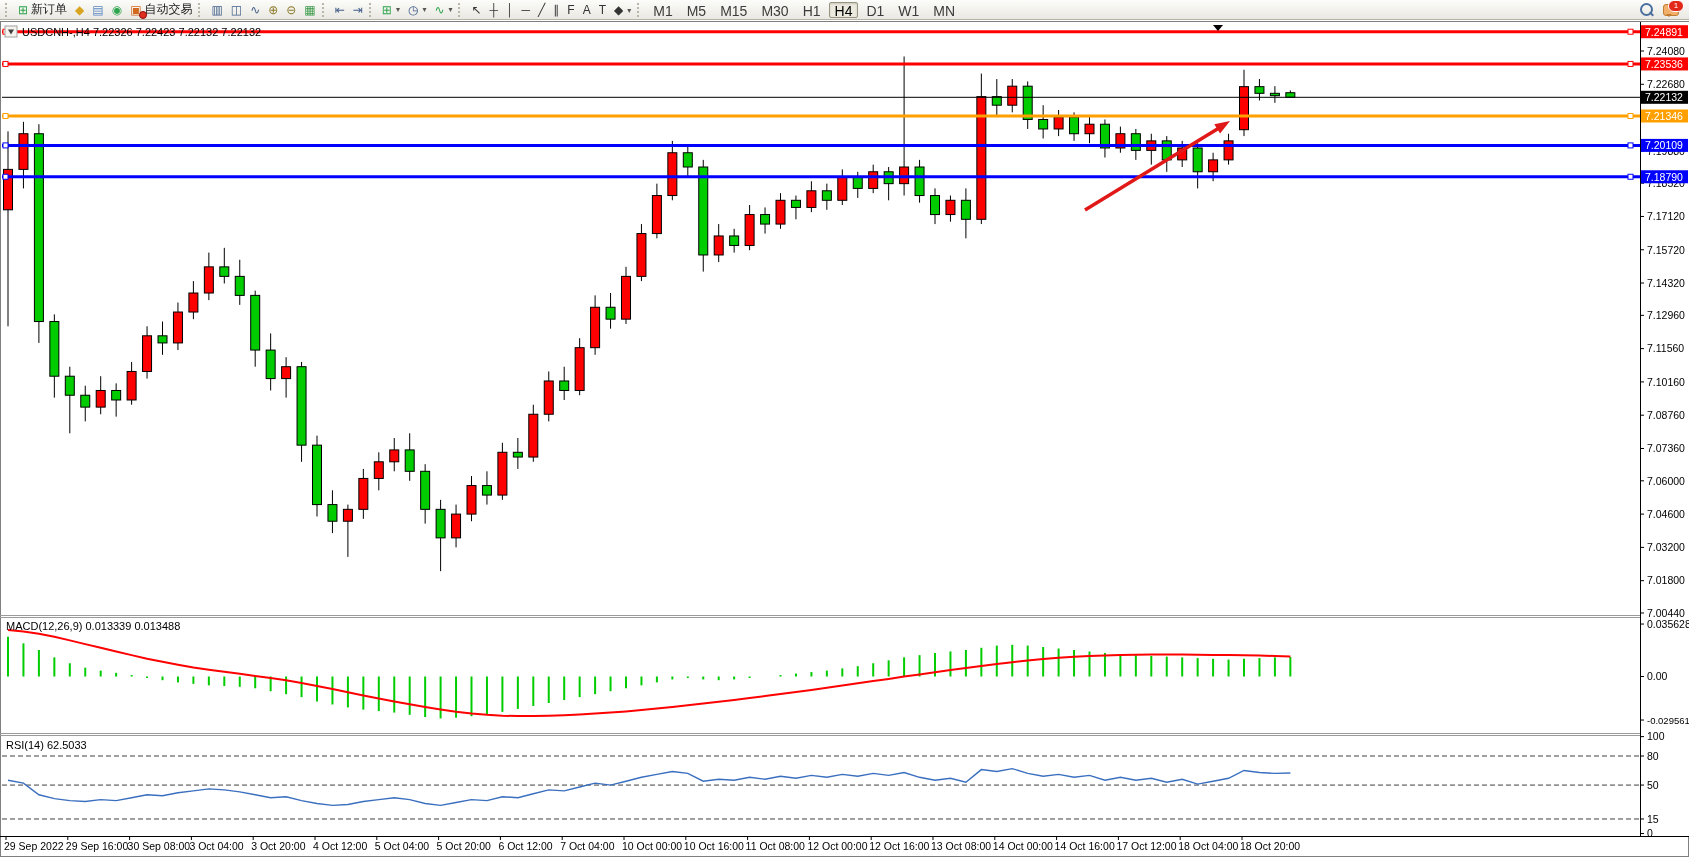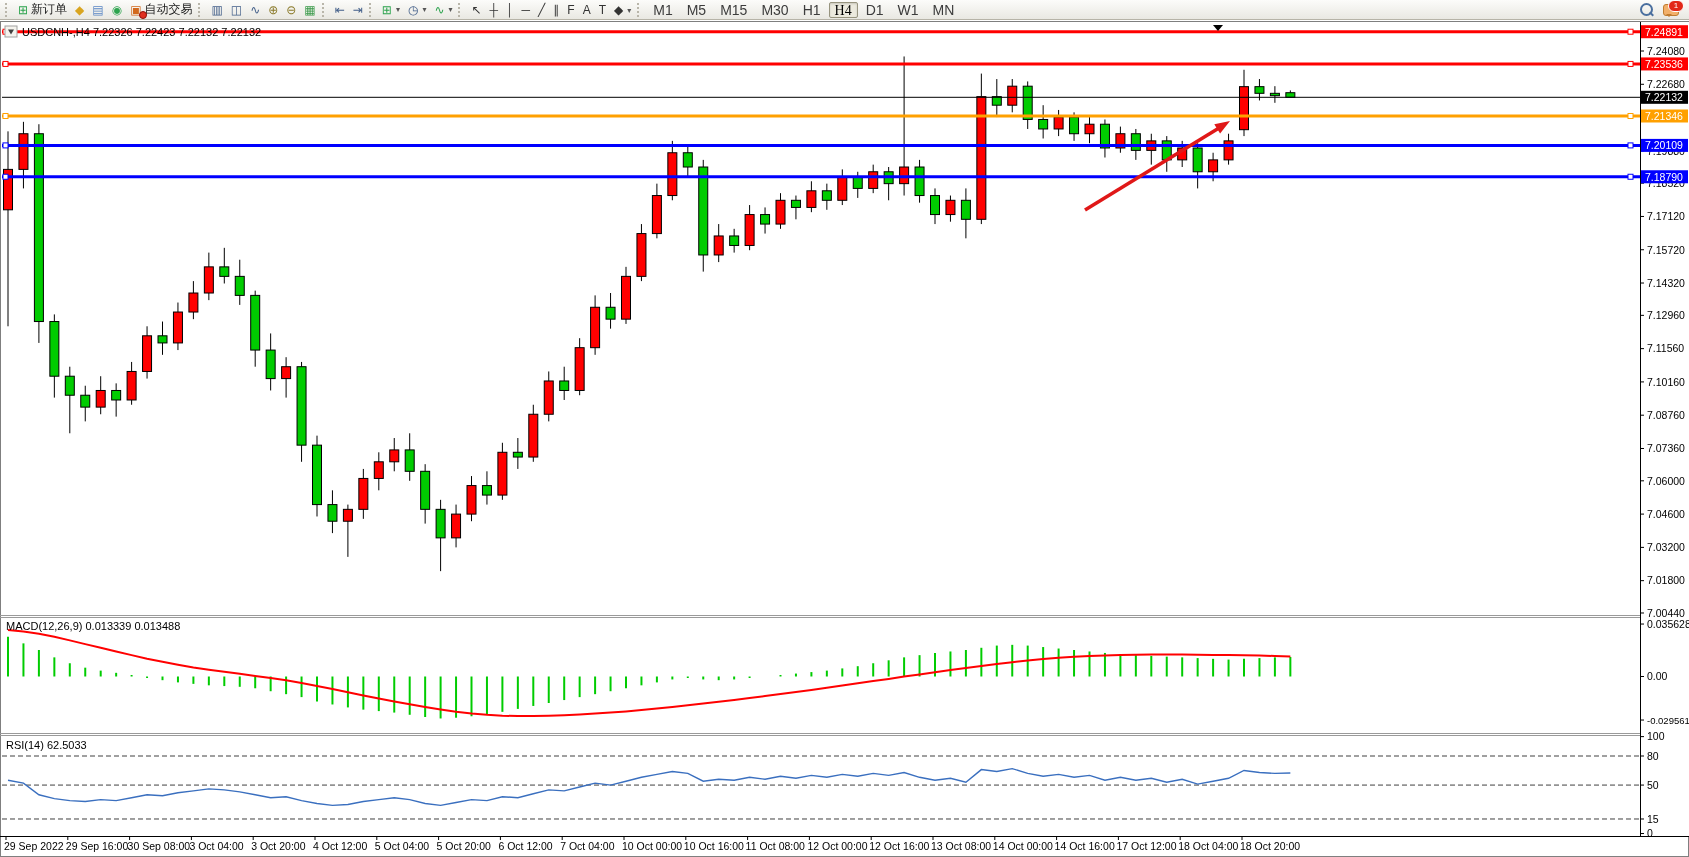--- a/index.html
+++ b/index.html
@@ -29,21 +29,21 @@
   .c-orange{color:#d2691e;} .c-slate{color:#44608a;} .c-dark{color:#333;}
   .c-zoom{color:#8a7a2a;} .c-tile{color:#3a9a4a;}
   .reddot{position:absolute;left:12px;top:9px;width:6px;height:6px;border-radius:50%;
     background:#e03020;border:1px solid #901008;}
   .tf-btn{
     font-family:"Liberation Sans",sans-serif;font-size:14px;color:#3c3c3c;
     background:transparent;border:1px solid transparent;height:16px;
     padding:0 5px;margin:2px 1px;cursor:default;
   }
   .tf-btn.active{background:#eceade;border:1px solid #97947f;border-radius:2px;color:#000;
-    box-shadow:inset 0 1px 2px rgba(0,0,0,.15);font-family:Liberation Serif, serif;}
+    box-shadow:inset 0 1px 2px rgba(0,0,0,.15);}
   .tb-right{margin-left:auto;display:flex;align-items:center;gap:10px;padding-right:10px;}
   .search-glass{position:relative;width:9px;height:9px;border:2px solid #4a6f9f;border-radius:50%;display:inline-block;}
   .search-glass::after{content:"";position:absolute;left:7px;top:8px;width:5px;height:2px;background:#4a6f9f;transform:rotate(45deg);}
   .chat-icon{position:relative;width:14px;height:10px;background:#f2b06a;border:1px solid #c07c30;border-radius:3px;display:inline-block;}
   .chat-icon::after{content:"";position:absolute;left:2px;top:9px;border:3px solid transparent;border-top-color:#c07c30;}
   .badge{
     position:absolute;right:-6px;top:-5px;min-width:10px;height:10px;border-radius:6px;
     background:#e22818;color:#fff;font-size:8px;line-height:10px;text-align:center;
     padding:0 2px;border:1px solid #fff;
   }

